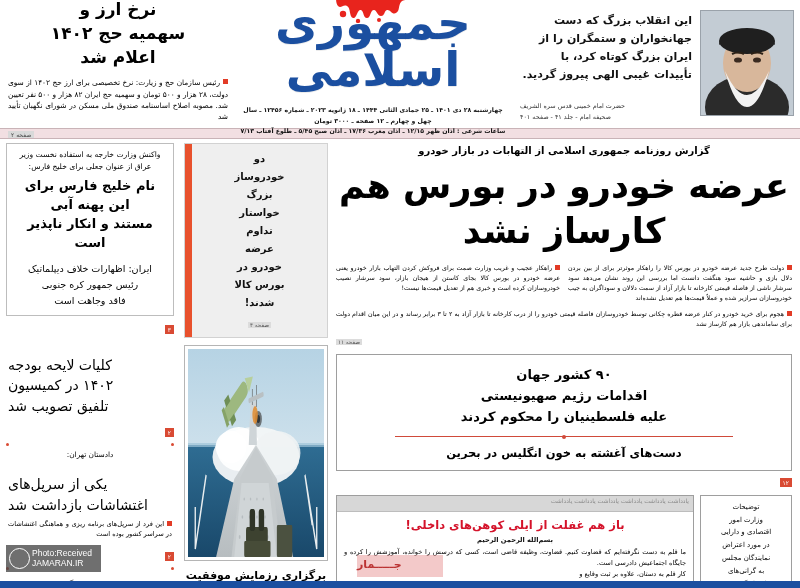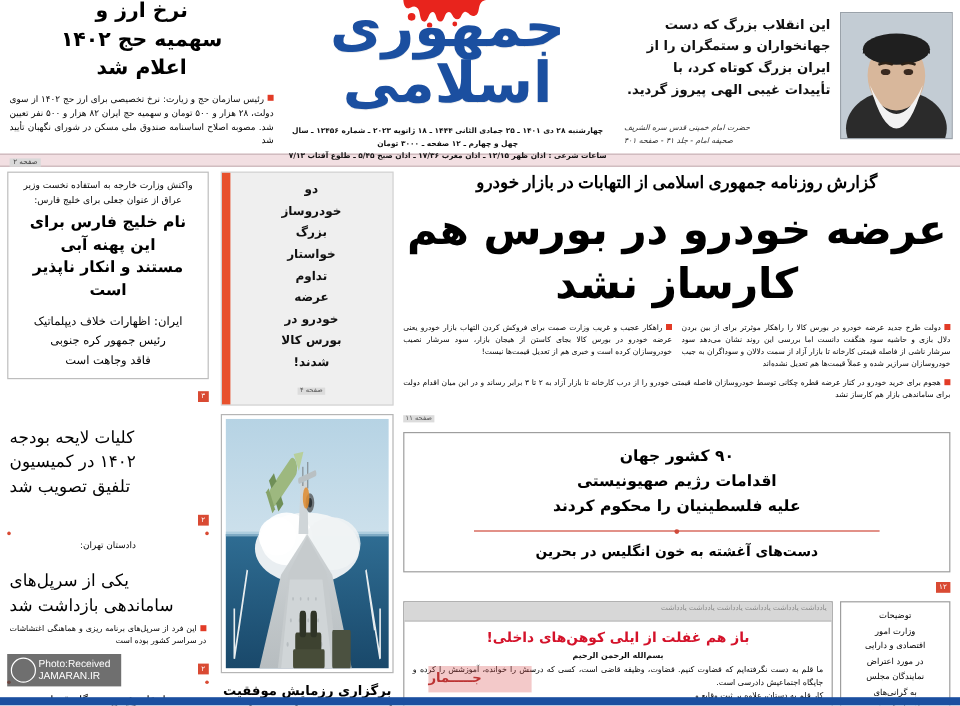--- a/index.html
+++ b/index.html
@@ -45,21 +45,21 @@
     font-weight:700;
   }
 
   .imam-photo{
     width:92px;height:104px;flex:0 0 92px;
     background:linear-gradient(#cfd6dc,#aab4bd);
     border:1px solid #9aa2aa;position:relative;overflow:hidden;
   }
   .imam-col{flex:1;padding:2px 8px 0 6px;box-sizing:border-box;text-align:right;}
   .imam-quote{font-size:11px;line-height:1.62;color:#111;font-weight:600;}
-  .imam-src{font-size:6.4px;line-height:1.6;color:#333;margin-top:18px;text-align:left;direction:rtl;font-style:italic;}
+  .imam-src{font-size:6.4px;line-height:1.6;color:#333;margin-top:18px;text-align:left;direction:rtl;}
 
   .pink-band{height:9px;background:#f2dfe2;border-top:1px solid #c9b3b7;border-bottom:1px solid #c9b3b7;}
 
   
   .content{display:flex;flex-direction:row;height:451px;box-sizing:border-box;}
   .col-left{width:180px;box-sizing:border-box;padding:4px 6px 0 6px;display:flex;flex-direction:column;}
   .col-mid{width:152px;box-sizing:border-box;padding:4px 4px 0 4px;display:flex;flex-direction:column;}
   .col-right{flex:1;box-sizing:border-box;padding:4px 8px 0 4px;display:flex;flex-direction:column;}
 
   
@@ -84,21 +84,21 @@
   .sidecard .sc-body{flex:1;padding:6px 5px;text-align:center;}
   .sc-text{font-size:10px;line-height:1.8;font-weight:700;color:#111;}
   .sc-ref{font-size:5.6px;color:#555;margin-top:4px;background:#dcdcdc;display:inline-block;padding:0 2px;}
 
   
   .photo-frame{border:1px solid #b5b5b5;padding:3px;background:#fff;box-sizing:border-box;}
   .photo{width:100%;height:208px;display:block;}
   .photo-cap{font-size:11px;font-weight:700;text-align:center;margin-top:7px;color:#000;line-height:1.5;}
 
   
-  .top-kicker{font-size:14px;font-weight:700;text-align:center;color:#000;line-height:1.5;font-family:Liberation Serif, serif;}
+  .top-kicker{font-size:10px;font-weight:700;text-align:center;color:#000;line-height:1.5;}
   .mainhead{
     font-size:35px;font-weight:700;line-height:1.28;text-align:center;color:#000;margin-top:6px;
     letter-spacing:-0.5px;
   }
   .lead-cols{display:flex;flex-direction:row-reverse;gap:8px;margin-top:9px;}
   .lead-col{flex:1;font-size:6.3px;line-height:1.6;text-align:justify;color:#000;}
   .lead-col .sq{display:inline-block;width:5px;height:5px;background:#e23b26;margin-left:3px;}
 
   .para-wide{font-size:6.3px;line-height:1.62;text-align:justify;color:#000;margin-top:6px;}
   .para-wide .sq{display:inline-block;width:5px;height:5px;background:#e23b26;margin-left:3px;}
@@ -359,21 +359,21 @@
         <div class="lead-head" style="white-space:pre-line">کلیات لایحه بودجه
 ۱۴۰۲ در کمیسیون
 تلفیق تصویب شد</div>
       </div>
       <div><span class="badge">۲</span></div>
       <div class="rule"></div>
 
       <div class="lead-item">
         <div class="lead-kicker">دادستان تهران:</div>
         <div class="lead-head" style="white-space:pre-line">یکی از سرپل‌های
-ساماندهی بازداشت شد</div>
+اغتشاشات بازداشت شد</div>
         <div class="lead-body">
           <span class="sq"></span><span>این فرد از سرپل‌های برنامه ریزی و هماهنگی اغتشاشات در سراسر کشور بوده است</span>
         </div>
       </div>
       <div><span class="badge">۲</span></div>
       <div class="rule"></div>
 
       <div class="lead-item">
         <div class="nb-sub" style="white-space:pre-line;margin-top:4px">انتقاد رئیس دستگاه قضا
 از تأخیر در اجرای</div>

